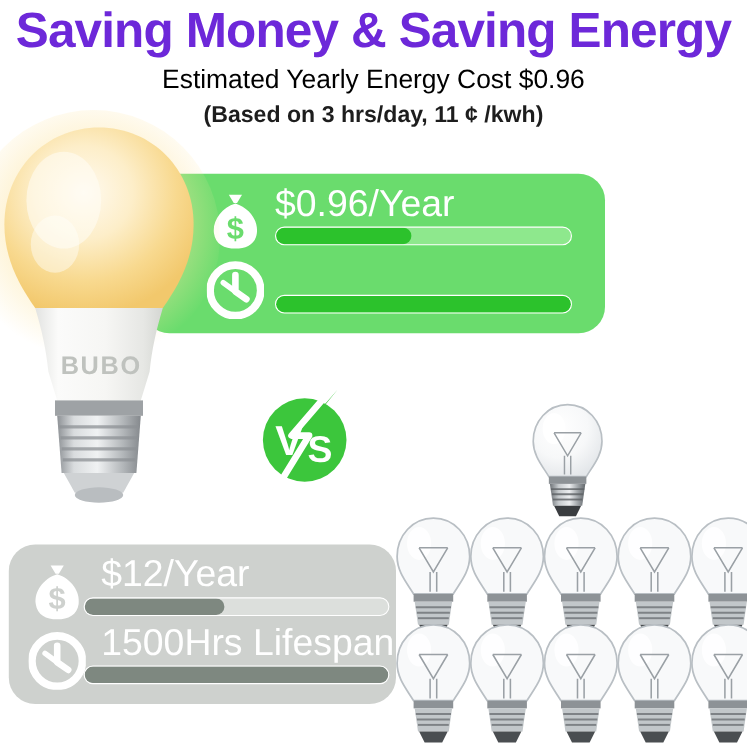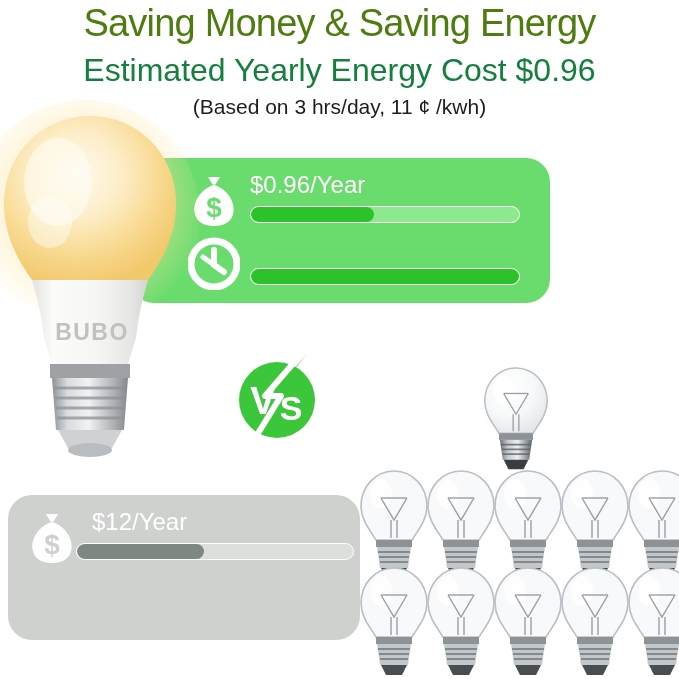--- a/index.html
+++ b/index.html
@@ -21,41 +21,41 @@
     position: absolute;
     top: 0;
     left: 0;
     width: 679px;
     text-align: center;
     z-index: 30;
   }
   #title {
     margin: 0;
     padding-top: 4px;
-    font-size: 38px;
-    font-weight: normal;
+    font-size: 45px;
+    font-weight: bold;
     letter-spacing: -0.8px;
-    color: #4d7c0f;
+    color: #6d28d9;
     line-height: 1.05;
     white-space: nowrap;
   }
   #subtitle {
     margin: 0;
     padding-top: 8px;
-    font-size: 32px;
+    font-size: 24px;
     font-weight: 400;
-    color: #15803d;
+    color: #000000;
     line-height: 1.15;
     white-space: nowrap;
   }
   #subnote {
     margin: 0;
     padding-top: 6px;
     font-size: 21px;
-    font-weight: 400;
+    font-weight: 700;
     color: #1d1d1d;
     line-height: 1.15;
     white-space: nowrap;
   }
 
   
   .panel {
     position: absolute;
     box-sizing: border-box;
   }
@@ -93,21 +93,21 @@
     top: 4px;
     width: 52px;
     height: 54px;
   }
   #gray-panel .icon-box { left: 18px; }
 
   .row-text {
     position: absolute;
     left: 120px;
     top: 0px;
-    font-size: 24px;
+    font-size: 34px;
     color: #ffffff;
     line-height: 30px;
     white-space: nowrap;
   }
   #gray-panel .row-text { left: 84px; }
 
   
   .bar-track {
     position: absolute;
     left: 120px;
@@ -226,20 +226,33 @@
         <path d="M26 11 C13 15 5 27 6.5 38 C7.8 48 16 52 26 52 C36 52 44.2 48 45.5 38 C47 27 39 15 26 11 Z" fill="#ffffff"></path>
         <text x="26" y="43" font-family="Liberation Sans, sans-serif" font-size="28" font-weight="bold" fill="#ced1ce" text-anchor="middle">$</text>
       </svg>
     </div>
     <div class="row-text">$12/Year</div>
     <div class="bar-track track-gray">
       <div class="bar-fill fill-gray" style="width:46%"></div>
     </div>
   </div>
 
+  <div class="panel-row row-2">
+    <div class="icon-box">
+      <svg viewBox="0 0 52 54" width="52" height="54">
+        <circle cx="26" cy="28" r="23" fill="none" stroke="#ffffff" stroke-width="7"></circle>
+        <path d="M26 14 L26 29 L36 36" fill="none" stroke="#ffffff" stroke-width="6" stroke-linecap="round" stroke-linejoin="round"></path>
+        <path d="M26 29 L15 21" fill="none" stroke="#ffffff" stroke-width="5" stroke-linecap="round"></path>
+      </svg>
+    </div>
+    <div class="row-text">1500Hrs Lifespan</div>
+    <div class="bar-track track-gray">
+      <div class="bar-fill fill-gray" style="width:100%"></div>
+    </div>
+  </div>
 </div>
 
 <div id="led-glow"></div>
 
 <div id="led-bulb">
   <svg viewBox="0 0 188 350" width="188" height="350">
     <defs>
       <radialGradient id="ledGlass" cx="42%" cy="36%" r="68%">
         <stop offset="0%" stop-color="#fffaf0"></stop>
         <stop offset="38%" stop-color="#fdeec9"></stop>

